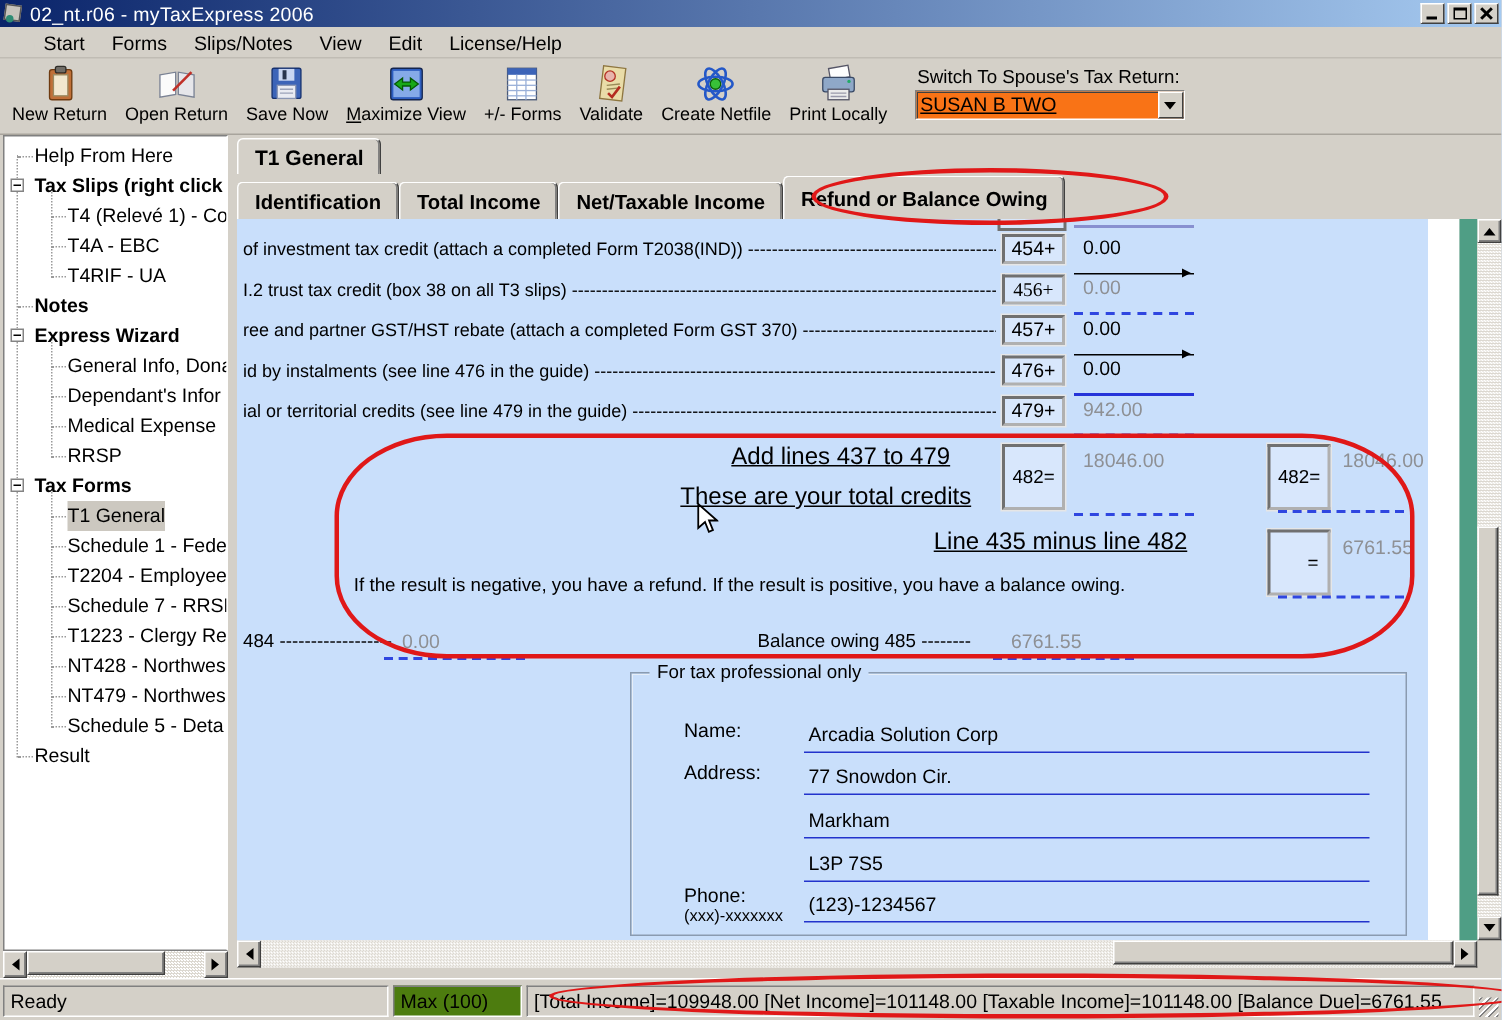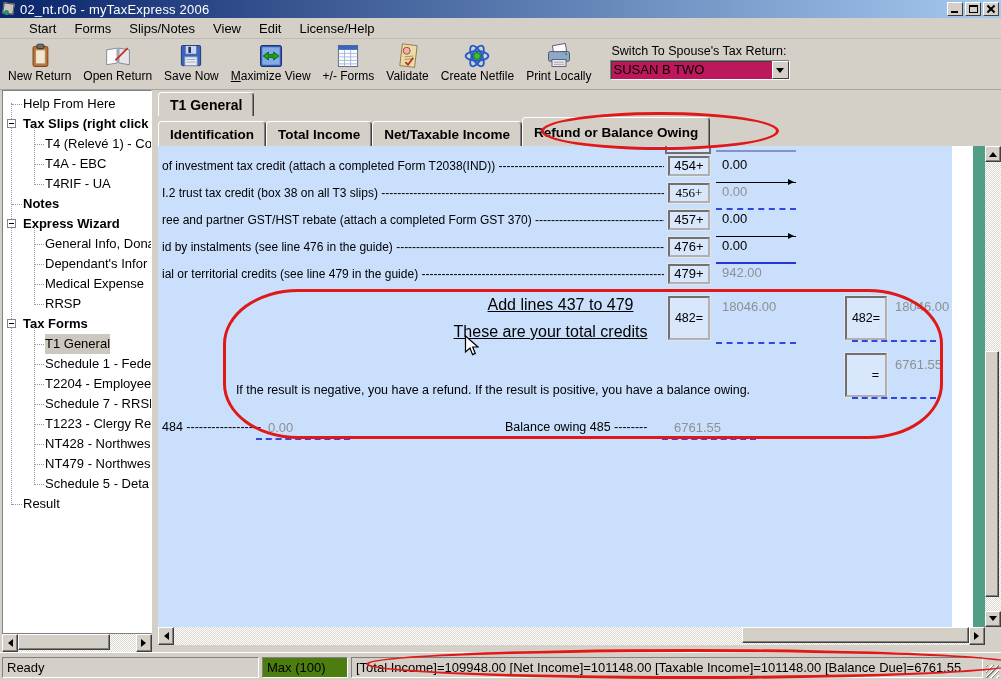--- a/index.html
+++ b/index.html
@@ -24,21 +24,21 @@
   .menu-item { padding:2px 9px; }
 
   
   .toolbar { height:51px; display:flex; align-items:flex-start; padding:2px 4px 0 2px; border-bottom:1px solid #A8A49C; }
   .tbtn { display:flex; flex-direction:column; align-items:center; justify-content:flex-start; padding:1px 6px; height:48px; }
   .tbtn svg { width:28px; height:28px; }
   .tbtn .tlabel { font-size:12px; line-height:13px; white-space:nowrap; }
   .ul-first .tlabel::first-letter { text-decoration:underline; }
   .spouse { margin-left:12px; display:flex; flex-direction:column; font-size:12.5px; }
   .spouse-label { margin:3px 0 2px 2px; white-space:nowrap; }
-  .combo { width:180px; height:20px; background:#be185d; border:1px solid; border-color:#808080 #fff #fff #808080; box-shadow:inset 1px 1px 0 #404040; display:flex; }
+  .combo { width:180px; height:20px; background:#f97316; border:1px solid; border-color:#808080 #fff #fff #808080; box-shadow:inset 1px 1px 0 #404040; display:flex;text-decoration:underline; }
   .combo-text { flex:1; font-size:13px; line-height:18px; padding-left:3px; overflow:hidden; white-space:nowrap; }
   .combo-btn { width:17px; background:#D4D0C8; border:1px solid; border-color:#fff #404040 #404040 #fff; display:flex; align-items:center; justify-content:center; }
   .tri-down { width:0; height:0; border:4px solid transparent; border-top:5px solid #000; margin-top:4px; }
 
   
   .main { height:562px; display:flex; }
   .sidebar { width:150px; margin-left:2px; display:flex; flex-direction:column; }
   .tree { background:#fff; height:544px; overflow:hidden; position:relative; padding-top:3px; border:1px solid #808080; border-right-color:#fff; }
   .ti { height:20px; line-height:20px; font-size:13px; white-space:nowrap; position:relative; overflow:hidden; }
   .ti .lab { display:inline-block; }
@@ -331,33 +331,46 @@
 
           <div class="abs rt" style="left:300px;top:151px;width:205px;">Add lines 437 to 479</div>
           <div class="abs rt" style="left:280px;top:178px;width:225px;">These are your total credits</div>
           <div class="abs bigbox" style="left:510px;top:150px;">482=</div>
           <div class="abs fldval calc" style="left:564px;top:153px;">18046.00</div>
           <div class="abs u-dash" style="top:196px;"></div>
           <div class="abs bigbox" style="left:687px;top:150px;">482=</div>
           <div class="abs fldval calc" style="left:737px;top:153px;">18046.00</div>
           <div class="abs u-dash" style="left:694px;top:194px;width:84px;"></div>
 
+          <div class="abs rt" style="left:420px;top:208px;width:258px;">Line 435 minus line 482</div>
           <div class="abs bigbox" style="left:687px;top:207px;justify-content:flex-end;padding-right:6px;">=</div>
           <div class="abs fldval calc" style="left:737px;top:211px;">6761.55</div>
           <div class="abs u-dash" style="left:694px;top:251px;width:84px;"></div>
 
           <div class="abs" style="left:10px;top:237px;width:650px;text-align:center;font-size:12.5px;">If the result is negative, you have a refund. If the result is positive, you have a balance owing.</div>
 
           <div class="abs" style="left:4px;top:274px;font-size:12.5px;">484 ------------------</div>
           <div class="abs calc" style="left:110px;top:274px;font-size:13px;">0.00</div>
           <div class="abs u-dash" style="left:98px;top:292px;width:94px;"></div>
           <div class="abs" style="left:347px;top:274px;font-size:12.5px;">Balance owing 485 --------</div>
           <div class="abs calc" style="left:516px;top:274px;font-size:13px;">6761.55</div>
           <div class="abs u-dash" style="left:504px;top:292px;width:94px;"></div>
 
+          <div class="abs pro-box">
+            <div class="pro-legend">For tax professional only</div>
+            <div class="pro-label" style="top:30px;">Name:</div>
+            <div class="pro-field" style="top:26px;">Arcadia Solution Corp</div>
+            <div class="pro-label" style="top:58px;">Address:</div>
+            <div class="pro-field" style="top:54px;">77 Snowdon Cir.</div>
+            <div class="pro-field" style="top:83px;">Markham</div>
+            <div class="pro-field" style="top:112px;">L3P 7S5</div>
+            <div class="pro-label" style="top:140px;">Phone:</div>
+            <div class="pro-label" style="top:156px;font-size:11px;">(xxx)-xxxxxxx</div>
+            <div class="pro-field" style="top:139px;">(123)-1234567</div>
+          </div>
         </div>
         <div class="page-margin"></div>
         <div class="desk"></div>
       </div>
 
       <div class="vscroll">
         <div class="sb-btn v">
             <div class="tri-u"></div>
           </div>
         <div class="sb-track" style="flex:1;">

